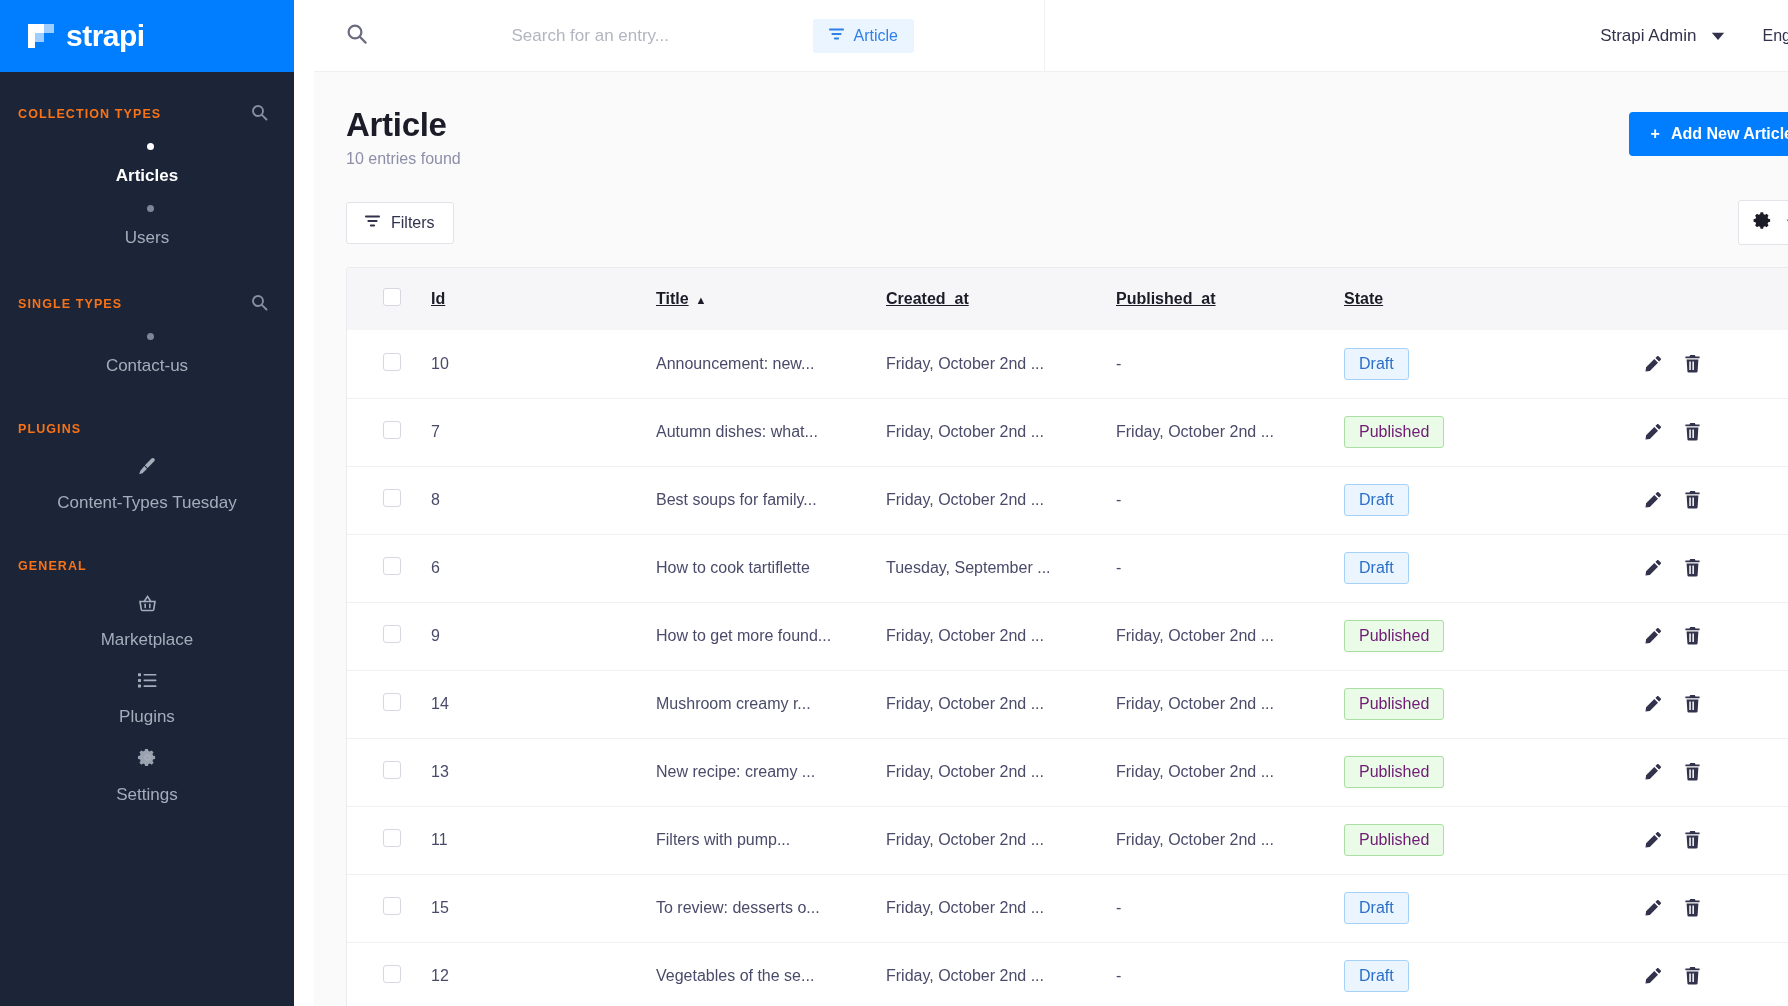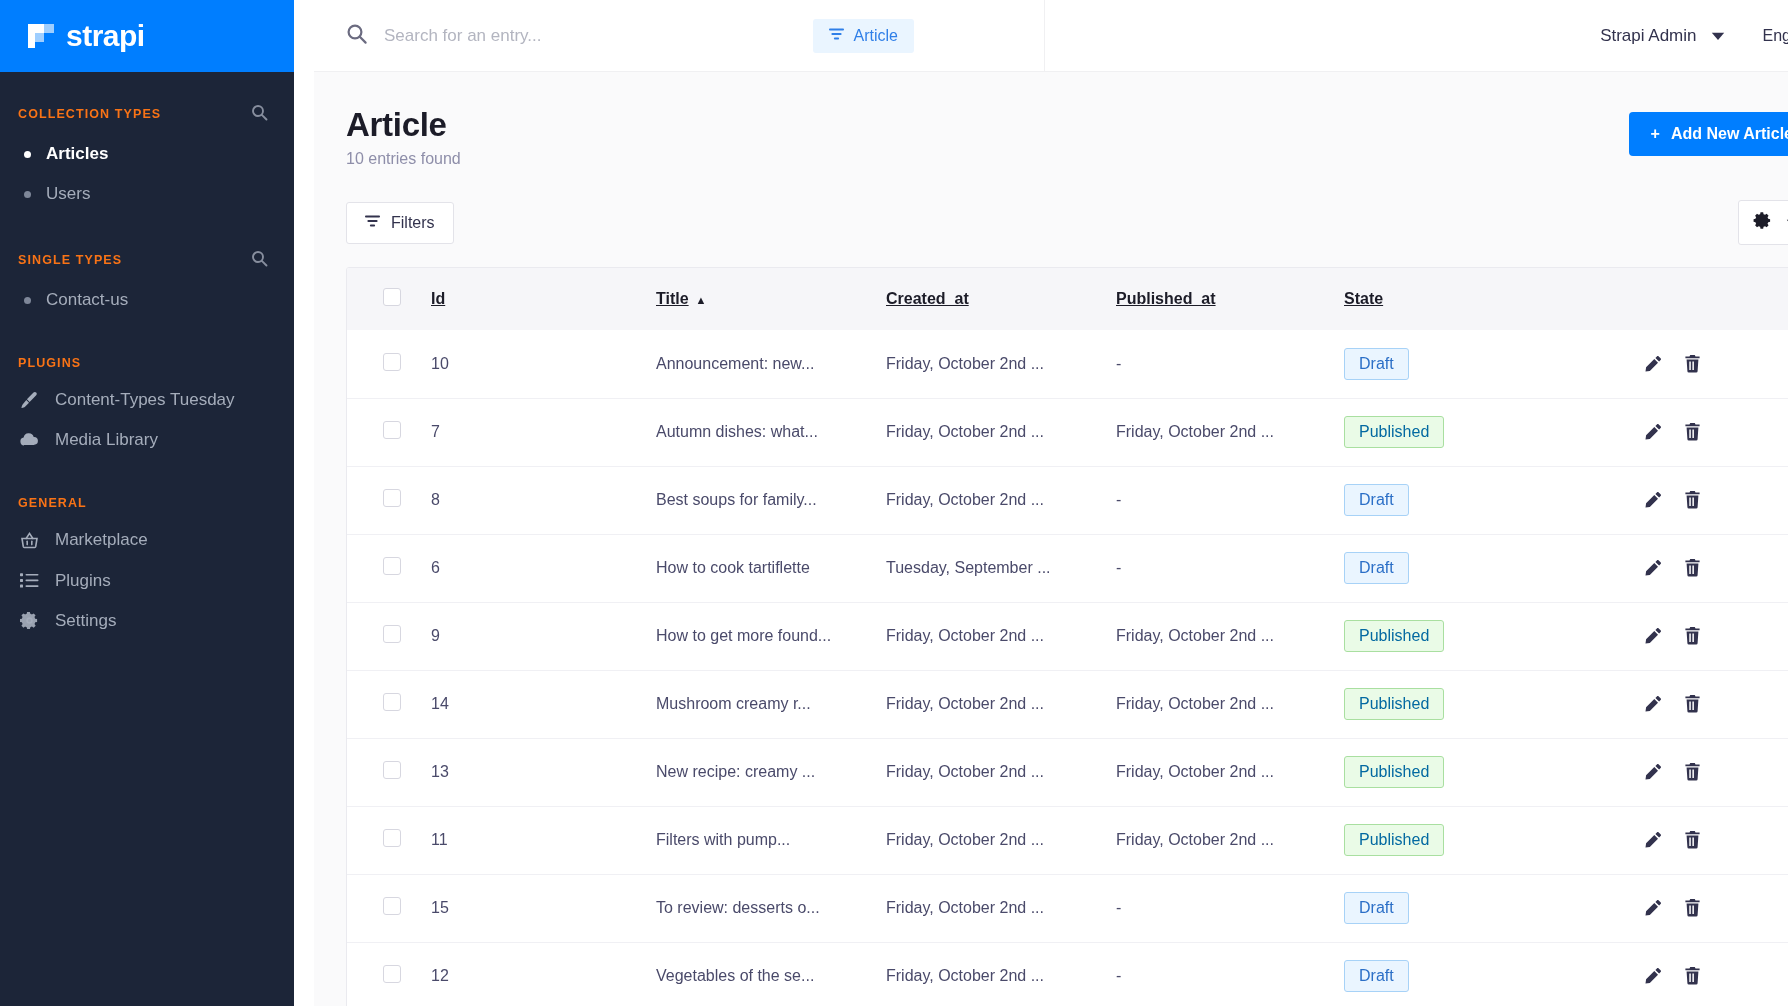--- a/index.html
+++ b/index.html
@@ -24,41 +24,41 @@
   .nav { padding-top: 18px; flex: 1; overflow: hidden; }
   .sec-head {
     display: flex; align-items: center; justify-content: space-between;
     padding: 14px 26px 10px 18px;
     color: #f97316; font-size: 12.5px; font-weight: 700; letter-spacing: 1.1px;
   }
   .sec-head .mag { opacity: .85; }
   .nav-item {
     display: flex; align-items: center; gap: 15px;
     padding: 9px 18px 9px 18px; cursor: pointer;
-    font-size: 17px; color: #a5adbb; line-height: 1.3;
+    font-size: 17px; color: #a5adbb; line-height: 1.3; flex-direction: column;
   }
   .nav-item.active { color: #ffffff; font-weight: 600; }
   .bullet { width: 7px; height: 7px; border-radius: 50%; background: #7e8799; flex: none; margin-left: 6px; }
   .nav-item.active .bullet { background: #ffffff; }
   .ico { width: 22px; height: 22px; flex: none; display: flex; align-items: center; justify-content: center; }
   .ico svg { display: block; }
 
   
   .main { flex: 1; height: 1006px; display: flex; flex-direction: column; background: #fafafb; }
   .topbar {
     height: 72px; min-height: 72px; background: #ffffff;
     display: flex; align-items: center; border-bottom: 1px solid #f0f0f2;
   }
   .search-wrap {
     display: flex; align-items: center; gap: 16px;
     padding-left: 32px; height: 72px; flex: none; width: 600px;
   }
   .search-input {
     border: 0; outline: 0; font-size: 17px; color: #7f1d1d;
-    font-family: "Liberation Sans", sans-serif; width: 430px; background: transparent;
+    font-family: "Liberation Sans", sans-serif; width: 430px; background: transparent; text-align: center;
   }
   .search-input::placeholder { color: #b3b5c0; }
   .chip {
     display: inline-flex; align-items: center; gap: 10px;
     background: #eaf5ff; color: #2f7fe8; border-radius: 3px;
     padding: 8px 16px; font-size: 16px; cursor: pointer;
   }
   .topbar-sep { width: 1px; height: 72px; background: #f0f0f2; margin-left: 130px; }
   .topbar-right {
     margin-left: auto; display: flex; align-items: center; gap: 38px; padding-right: 32px;
@@ -112,21 +112,21 @@
   td { font-size: 16px; color: #4a4a6a; vertical-align: middle; }
   .chk {
     width: 18px; height: 18px; border: 1px solid #d7d7e0;
     border-radius: 3px; background: #fff; display: inline-block; cursor: pointer;
   }
   .badge {
     display: inline-block; padding: 7px 14px; border-radius: 3px;
     font-size: 16px; line-height: 1;
   }
   .badge.draft { background: #eaf5ff; border: 1px solid #a7d2f7; color: #2b6fc7; }
-  .badge.published { background: #eafbe7; border: 1px solid #a9dfa0; color: #0369a1; }
+  .badge.published { background: #eafbe7; border: 1px solid #a9dfa0; color: #701a75; }
   .acts { display: flex; align-items: center; gap: 22px; justify-content: flex-start; }
   .act-ico { cursor: pointer; display: flex; }
   .sort-arrow { display: inline-block; margin-left: 7px; font-size: 11px; color: #1c1c28; }
 </style>
 </head>
 <body>
 
 <div class="app">
 
   <aside class="sidebar">
@@ -179,29 +179,20 @@
         <span>PLUGINS</span>
       </div>
       <div class="nav-item">
         <span class="ico">
           <svg width="19" height="19" viewBox="0 0 19 19" fill="#a5adbb">
             <path d="M16.2 1.6c.9.9.7 1.9 0 2.7l-6.6 6.6-2.7-2.7 6.6-6.6c.8-.8 1.8-.9 2.7 0z"></path>
             <path d="M6.3 9.1l2.7 2.7-4 4c-.8.8-2.3 1.3-3.6 1.1.3-1.3.6-2.5 1.2-3.4z"></path>
           </svg>
         </span>
         <span>Content-Types Tuesday</span>
-      </div>
-      <div class="nav-item">
-        <span class="ico">
-          <svg width="20" height="19" viewBox="0 0 20 19" fill="#a5adbb">
-            <path d="M5 14.5A4 4 0 0 1 4.6 6.6 5.2 5.2 0 0 1 14.7 6a3.9 3.9 0 0 1 .6 7.8l-.5.1H5z"></path>
-            <path d="M10 16.8l2.3-2.6H7.7z" fill="#1c2538"></path>
-          </svg>
-        </span>
-        <span>Media Library</span>
       </div>
 
       <div class="sec-head" style="padding-top:36px;">
         <span>GENERAL</span>
       </div>
       <div class="nav-item">
         <span class="ico">
           <svg width="19" height="19" viewBox="0 0 19 19" fill="none" stroke="#a5adbb" stroke-width="1.6">
             <path d="M2 7.5h15l-1.3 8.2a1 1 0 0 1-1 .8H4.3a1 1 0 0 1-1-.8z"></path>
             <path d="M6.2 7.5 9.5 2.4l3.3 5.1" stroke-linecap="round"></path>

